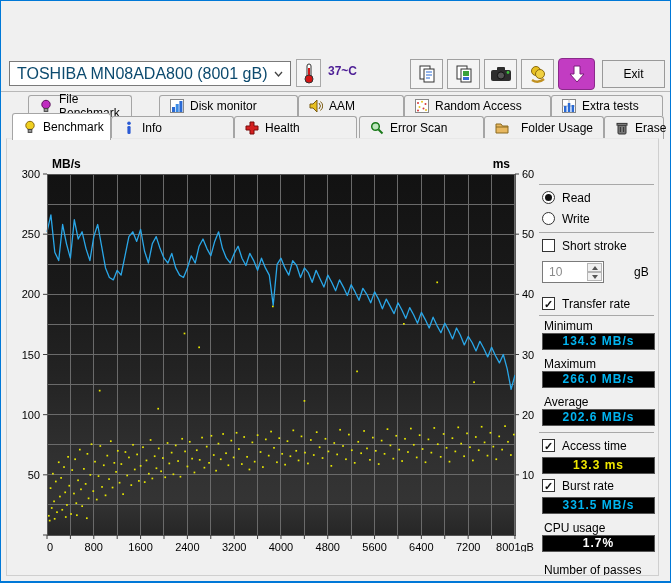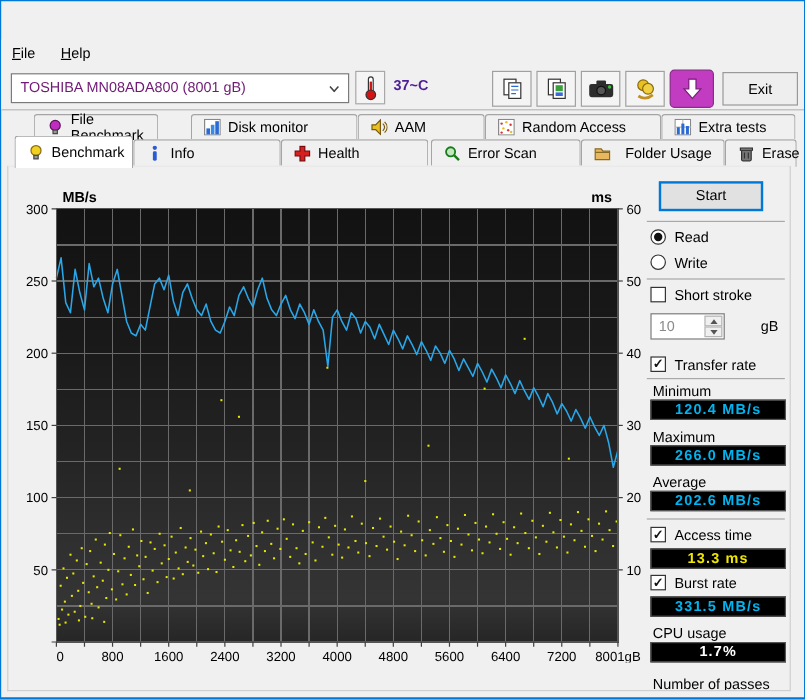--- a/index.html
+++ b/index.html
@@ -15,21 +15,21 @@
   .glyph-min { width:10px; height:1px; background:#fff; }
   .glyph-max { width:9px; height:9px; border:1px solid #fff; }
 
   
   .menubar { position:absolute; left:0; top:32px; width:100%; height:22px; background:#f0f0f0; font-size:12px; }
   .menuitem { display:inline-block; padding:0 9px; line-height:22px; color:#000; }
   .menuitem .ini { text-decoration:underline; }
 
   
   .toolbar { position:absolute; left:0; top:54px; width:100%; height:37px; background:#f0f0f0; border-bottom:1px solid #b8b8b8; }
-  .combo { position:absolute; left:8px; top:6px; width:282px; height:25px; background:#fff; border:1px solid #7a7a7a; font-size:12px; line-height:23px; padding-left:7px; color:#701a75; }
+  .combo { position:absolute; left:8px; top:6px; width:282px; height:25px; background:#fff; border:1px solid #7a7a7a; font-size:16px; line-height:23px; padding-left:7px; color:#0c4a6e; }
   .combo .chev { position:absolute; right:7px; top:9px; width:9px; height:6px; }
   .tempbtn { position:absolute; left:295px; top:4px; width:25px; height:28px; border:1px solid #a8a8a8; background:#f4f4f4; display:flex; align-items:center; justify-content:center; }
   .templabel { position:absolute; left:327px; top:9px; font-size:12px; font-weight:bold; color:#4c1d95; }
   .tbtn { position:absolute; top:4px; width:33px; height:30px; border:1px solid #a0a0a0; background:#f4f4f4; display:flex; align-items:center; justify-content:center; }
   .tbtn.b1{left:409px;} .tbtn.b2{left:446px;} .tbtn.b3{left:483px;} .tbtn.b4{left:520px;}
   .tbtn.upd { left:557px; top:3px; width:37px; height:32px; background:#c23cc2; border:1px solid #8a2a8a; border-radius:4px; }
   .exitbtn { position:absolute; left:601px; top:5px; width:63px; height:28px; background:#eee; border:1px solid #999; font-size:12px; text-align:center; line-height:26px; color:#000; }
 
   
   .tab { position:absolute; background:#f0f0f0; border:1px solid #a5a5a5; border-bottom:none; border-radius:3px 3px 0 0; font-size:12px; color:#000; display:flex; align-items:center; gap:6px; padding-left:10px; }
@@ -61,24 +61,20 @@
   .tri-dn::after { top:2px; border-top:4px solid #555; }
   .valuebox { position:absolute; left:535px; width:113px; height:17px; background:#000; border:1px solid #555; text-align:center; font-size:12px; font-weight:bold; letter-spacing:1px; line-height:15px; }
   .valuebox.cyan { color:#00b4f0; } .valuebox.yellow { color:#f0e800; } .valuebox.white { color:#fff; }
 </style>
 </head>
 <body>
 
 <div id="window">
 
 
-  <div class="menubar">
-    <span class="menuitem"><span class="ini">F</span><span>ile</span></span>
-    <span class="menuitem"><span class="ini">H</span><span>elp</span></span>
-  </div>
 
   <div class="toolbar">
     <div class="combo">
       <span>TOSHIBA MN08ADA800 (8001 gB)</span>
       <svg class="chev" viewBox="0 0 9 6">
           <path d="M1 1 L4.5 5 L8 1" fill="none" stroke="#444" stroke-width="1.3"></path>
         </svg>
     </div>
     <div class="tempbtn">
       <svg width="12" height="22" viewBox="0 0 12 22">
@@ -537,21 +533,20 @@
           <text fill="#000" font-size="11px" font-family="Liberation Sans, sans-serif" x="317.7649043869516" y="399" text-anchor="middle">4800</text>
           <text fill="#000" font-size="11px" font-family="Liberation Sans, sans-serif" x="364.5590551181102" y="399" text-anchor="middle">5600</text>
           <text fill="#000" font-size="11px" font-family="Liberation Sans, sans-serif" x="411.3532058492688" y="399" text-anchor="middle">6400</text>
           <text fill="#000" font-size="11px" font-family="Liberation Sans, sans-serif" x="458.14735658042747" y="399" text-anchor="middle">7200</text>
           <text fill="#000" font-size="11px" font-family="Liberation Sans, sans-serif" x="505" y="399" text-anchor="middle">8001gB</text>
           <text fill="#000" font-size="12px" font-family="Liberation Sans, sans-serif" x="42" y="16" font-weight="bold">MB/s</text>
           <text fill="#000" font-size="12px" font-family="Liberation Sans, sans-serif" x="500" y="16" font-weight="bold" text-anchor="end">ms</text>
         </svg></div>
     <div class="vline-right"></div>
 
-    <div class="startbtn">Start</div>
     <div class="sep" style="top:45px;"></div>
 
     <span class="radio sel" style="left:535px; top:52px;"></span>
     <span class="rp-label" style="left:555px; top:52px;">Read</span>
     <span class="radio" style="left:535px; top:73px;"></span>
     <span class="rp-label" style="left:555px; top:73px;">Write</span>
     <div class="sep" style="top:93px;"></div>
 
     <span class="checkbox" style="left:535px; top:100px;"></span>
     <span class="rp-label" style="left:555px; top:100px;">Short stroke</span>
@@ -562,21 +557,21 @@
           <div class="tri-dn"></div>
         </div>
     </div>
     <span class="rp-label" style="left:627px; top:126px;">gB</span>
 
     <span class="checkbox" style="left:535px; top:158px;">✓</span>
     <span class="rp-label" style="left:555px; top:158px;">Transfer rate</span>
     <div class="sep" style="top:176px;"></div>
 
     <span class="rp-label" style="left:537px; top:180px;">Minimum</span>
-    <div class="valuebox cyan" style="top:194px;">120.4 MB/s</div>
+    <div class="valuebox cyan" style="top:194px;">134.3 MB/s</div>
     <span class="rp-label" style="left:537px; top:218px;">Maximum</span>
     <div class="valuebox cyan" style="top:232px;">266.0 MB/s</div>
     <span class="rp-label" style="left:537px; top:256px;">Average</span>
     <div class="valuebox cyan" style="top:270px;">202.6 MB/s</div>
     <div class="sep" style="top:293px;"></div>
 
     <span class="checkbox" style="left:535px; top:300px;">✓</span>
     <span class="rp-label" style="left:555px; top:300px;">Access time</span>
     <div class="valuebox yellow" style="top:318px;">13.3 ms</div>
 

